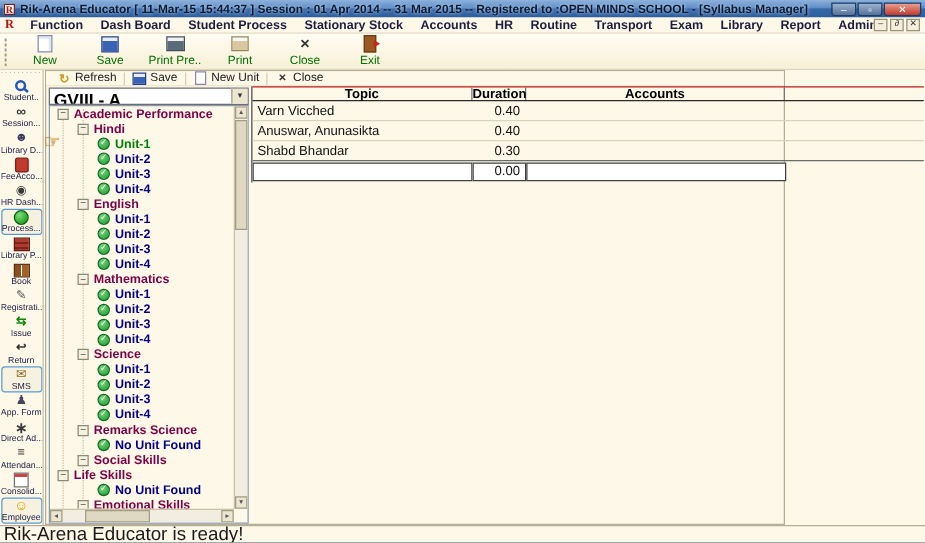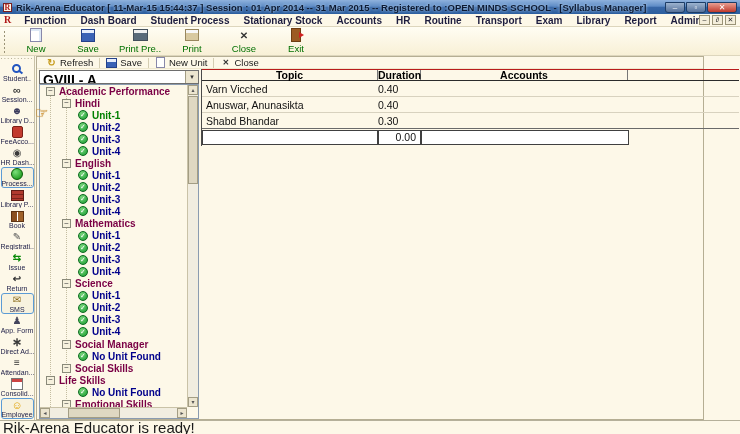--- a/index.html
+++ b/index.html
@@ -87,21 +87,21 @@
   .return-icon::before { content:'\21A9'; color:#333; font-weight:bold; }
   .sms-icon::before { content:'\2709'; color:#8a6a1a; }
   .application-form-icon::before { content:'\265F'; color:#44445c; }
   .direct-admission-icon::before { content:'\2217'; color:#3a3a3a; font-size:12px; font-weight:bold; }
   .attendance-icon::before { content:'\2261'; color:#333; font-weight:bold; }
   .consolidated-icon::before { content:''; width:10px; height:10px;
     background:linear-gradient(#cc4444 0 3px, #fff 3px); border:1px solid #777; }
   .employee-icon::before { content:'\263A'; color:#e0a000; font-weight:bold; font-size:11px; }
 
   
-  .child { position:absolute; left:36px; top:56px; width:668px; height:364px;
+  .child { position:absolute; left:36px; top:56px; width:592px; height:364px;
     background:#fdf8e8; border:1px solid #b5ae93; }
   .child-toolbar { position:absolute; left:0; top:0; width:100%; height:12px;
     display:flex; align-items:center; padding-left:4px; background:#fdf8e8;
     border-bottom:1px solid #eee7cd; }
   .ctb-btn { display:flex; align-items:center; gap:3px; padding:0 5px; height:12px; }
   .ctb-label { font-size:9.5px; color:#1a1a1a; white-space:nowrap; }
   .cti { width:11px; height:10px; display:flex; align-items:center; justify-content:center; position:relative; }
   .refresh-icon::before { content:'\21BB'; color:#c79c1e; font-weight:bold; font-size:10px; }
   .cti.save-floppy-icon::before { width:9px; height:8px; }
   .new-page-icon::before { content:''; width:7px; height:9px; background:#fff; border:1px solid #88a; }
@@ -153,21 +153,21 @@
   .grid { position:absolute; left:164px; top:12px; width:538px; border-left:1px solid #4a4a4a; }
   .grid-header { height:12px; border-top:1px solid #b91c1c; border-bottom:1px solid #2b2b2b; display:flex; }
   .gh-cell { font-size:10.5px; font-weight:bold; color:#000; text-align:center;
     line-height:10px; border-right:1px solid #777; flex:none; }
   .col-topic { width:176px; } .col-duration { width:43px; } .col-remarks { width:207px; }
   .gh-fill { flex:1; border-right:none; }
   .grid-row { height:16px; display:flex; align-items:center; border-bottom:1px solid #d8d2bf; }
   .grid-row.last { border-bottom:1px solid #6a6a6a; }
   .gc { font-size:10.5px; color:#111; flex:none; white-space:nowrap; overflow:hidden; }
   .gc.topic { width:176px; padding-left:4px; }
-  .gc.duration { width:43px; text-align:left; padding-right:5px; }
+  .gc.duration { width:43px; text-align:right; padding-right:5px; }
   .gc.remarks { width:207px; padding-left:4px; }
   .entry-row { position:relative; height:17px; }
   .entry-field { position:absolute; top:1px; height:15px; background:#fff;
     border:1px solid #404040; font-size:10.5px; color:#111; line-height:13px; }
   .entry-topic { left:0; width:176px; padding-left:4px; }
   .entry-duration { left:176px; width:43px; text-align:right; padding-right:4px; }
   .entry-remarks { left:219px; width:208px; padding-left:4px; }
 
   
   .statusbar { position:absolute; left:0; top:420px; width:740px; height:14px;
@@ -428,21 +428,21 @@
           <div class="tree-row" style="padding-left: 38px;">
             <span class="check"></span>
             <span class="tree-label unit">Unit-3</span>
           </div>
           <div class="tree-row" style="padding-left: 38px;">
             <span class="check"></span>
             <span class="tree-label unit">Unit-4</span>
           </div>
           <div class="tree-row" style="padding-left: 22px;">
             <span class="expander"></span>
-            <span class="tree-label sec">Social Manager</span>
+            <span class="tree-label sec">Remarks Science</span>
           </div>
           <div class="tree-row" style="padding-left: 38px;">
             <span class="check"></span>
             <span class="tree-label unit">No Unit Found</span>
           </div>
           <div class="tree-row" style="padding-left: 22px;">
             <span class="expander"></span>
             <span class="tree-label sec">Social Skills</span>
           </div>
           <div class="tree-row" style="padding-left: 6px;">

